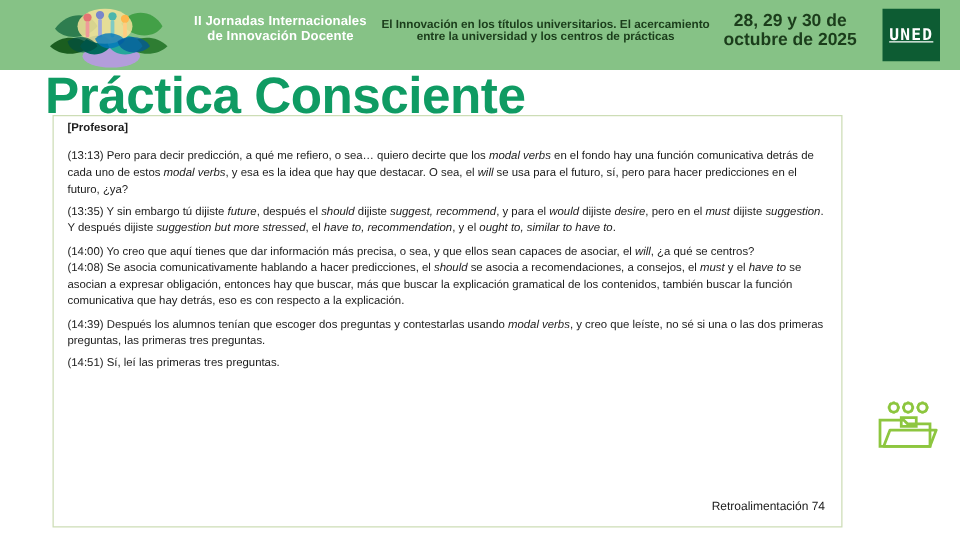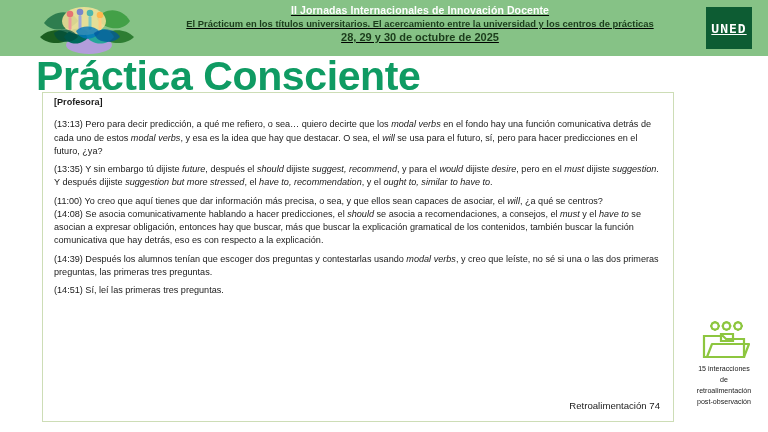--- a/index.html
+++ b/index.html
@@ -19,36 +19,35 @@
     display: flex; align-items: center;
     overflow: hidden;
   }
   .banner-logo {
     position: absolute; left: 34px; top: 1px;
     width: 106px; height: 54px;
   }
   .banner-text {
     position: absolute; left: 150px; top: 0;
     width: 540px; height: 48px;
-    display: flex; flex-direction: column;
+    display: flex; 
     align-items: center; justify-content: center;
     text-align: center;
     gap: 2px;
-    text-decoration: underline;
   }
   .banner-line1 {
     color: #ffffff; font-size: 10.5px; font-weight: 700;
     letter-spacing: .1px; line-height: 1.1;
   }
   .banner-line2 {
     color: #1b3d1b; font-size: 9.4px; font-weight: 700;
     line-height: 1.1;
   }
   .banner-line3 {
-    color: #1b3d1b; font-size: 11px; font-weight: 700;
+    color: #1b3d1b; font-size: 14px; font-weight: 700;
     line-height: 1.1;
   }
   .uned-box {
     position: absolute; right: 16px; top: 7px;
     width: 46px; height: 42px;
     background: #0d5c33;
     display: flex; align-items: center; justify-content: center;
   }
   .uned-box span {
     color: #ffffff; font-size: 13px; font-weight: 700;
@@ -131,40 +130,40 @@
         <circle cx="66" cy="14" r="3.3" fill="#ffb74d"></circle>
           <rect x="64.5" y="17" width="3" height="12" rx="1.4" fill="#ffcc80"></rect>
       </g>
       <path d="M42 30 C48 24, 60 24, 66 31 C60 40, 46 40, 42 30 Z" fill="#0277bd" opacity="0.8"></path>
       <path d="M60 32 C68 26, 82 28, 86 36 C78 44, 62 42, 60 32 Z" fill="#01579b" opacity="0.75"></path>
       <path d="M20 32 C28 26, 40 28, 44 36 C36 44, 22 42, 20 32 Z" fill="#004d40" opacity="0.7"></path>
     </svg>
 
     <div class="banner-text">
       <div class="banner-line1">II Jornadas Internacionales de Innovación Docente</div>
-      <div class="banner-line2">El Prácticum en los títulos universitarios. El acercamiento entre la universidad y los centros de prácticas</div>
+      <div class="banner-line2">El Innovación en los títulos universitarios. El acercamiento entre la universidad y los centros de prácticas</div>
       <div class="banner-line3">28, 29 y 30 de octubre de 2025</div>
     </div>
 
     <div class="uned-box">
       <span>UNED</span>
     </div>
   </div>
 
   <div class="title">Práctica Consciente</div>
 
   <div class="transcript">
     <div class="speaker">[Profesora]</div>
     <div class="gap"></div>
     <div id="teacher-entries">
         <div class="para"><span>(13:13) Pero para decir predicción, a qué me refiero, o sea… quiero decirte que los </span><em>modal verbs</em><span> en el fondo hay una función comunicativa detrás de cada uno de estos </span><em>modal verbs</em><span>, y esa es la idea que hay que destacar. O sea, el </span><em>will</em><span> se usa para el futuro, sí, pero para hacer predicciones en el futuro, ¿ya?</span></div>
         <div class="gap-sm"></div>
         <div class="para"><span>(13:35) Y sin embargo tú dijiste </span><em>future</em><span>, después el </span><em>should</em><span> dijiste </span><em>suggest, recommend</em><span>, y para el </span><em>would</em><span> dijiste </span><em>desire</em><span>, pero en el </span><em>must</em><span> dijiste </span><em>suggestion</em><span>. Y después dijiste </span><em>suggestion but more stressed</em><span>, el </span><em>have to, recommendation</em><span>, y el </span><em>ought to, similar to have to</em><span>.</span></div>
         <div class="gap-sm"></div>
-        <div class="para"><span>(11:00) Yo creo que aquí tienes que dar información más precisa, o sea, y que ellos sean capaces de asociar, el </span><em>will</em><span>, ¿a qué se centros?</span></div>
+        <div class="para"><span>(14:00) Yo creo que aquí tienes que dar información más precisa, o sea, y que ellos sean capaces de asociar, el </span><em>will</em><span>, ¿a qué se centros?</span></div>
         <div class="para"><span>(14:08) Se asocia comunicativamente hablando a hacer predicciones, el </span><em>should</em><span> se asocia a recomendaciones, a consejos, el </span><em>must</em><span> y el </span><em>have to</em><span> se asocian a expresar obligación, entonces hay que buscar, más que buscar la explicación gramatical de los contenidos, también buscar la función comunicativa que hay detrás, eso es con respecto a la explicación.</span></div>
         <div class="gap-sm"></div>
         <div class="para"><span>(14:39) Después los alumnos tenían que escoger dos preguntas y contestarlas usando </span><em>modal verbs</em><span>, y creo que leíste, no sé si una o las dos primeras preguntas, las primeras tres preguntas.</span></div>
       </div>
     <div class="gap-sm"></div>
     <div id="student-entries">
         <div class="para"><span>(14:51) Sí, leí las primeras tres preguntas.</span></div>
       </div>
     <div class="footer-label">Retroalimentación 74</div>
   </div>
@@ -188,21 +187,15 @@
           <circle cx="5" cy="5" r="3.6"></circle>
           <g stroke-width="2">
               <path d="M5 0.2v1.6M5 8.2v1.6M0.2 5h1.6M8.2 5h1.6M1.6 1.6l1.1 1.1M7.3 7.3l1.1 1.1M8.4 1.6L7.3 2.7M1.6 8.4l1.1-1.1"></path>
             </g>
         </g>
         <path d="M39 16h12v7h-12z"></path>
         <path d="M22 21v18h40V21H44l-3-3H22z"></path>
         <path d="M25 39l5-13h37l-5 13z" stroke-linejoin="round"></path>
       </g>
     </svg>
-    <div class="info-text">
-      <div>15 interacciones</div>
-      <div>de</div>
-      <div>retroalimentación</div>
-      <div>post-observación</div>
-    </div>
   </div>
 
 </div>
 
 </body></html>

